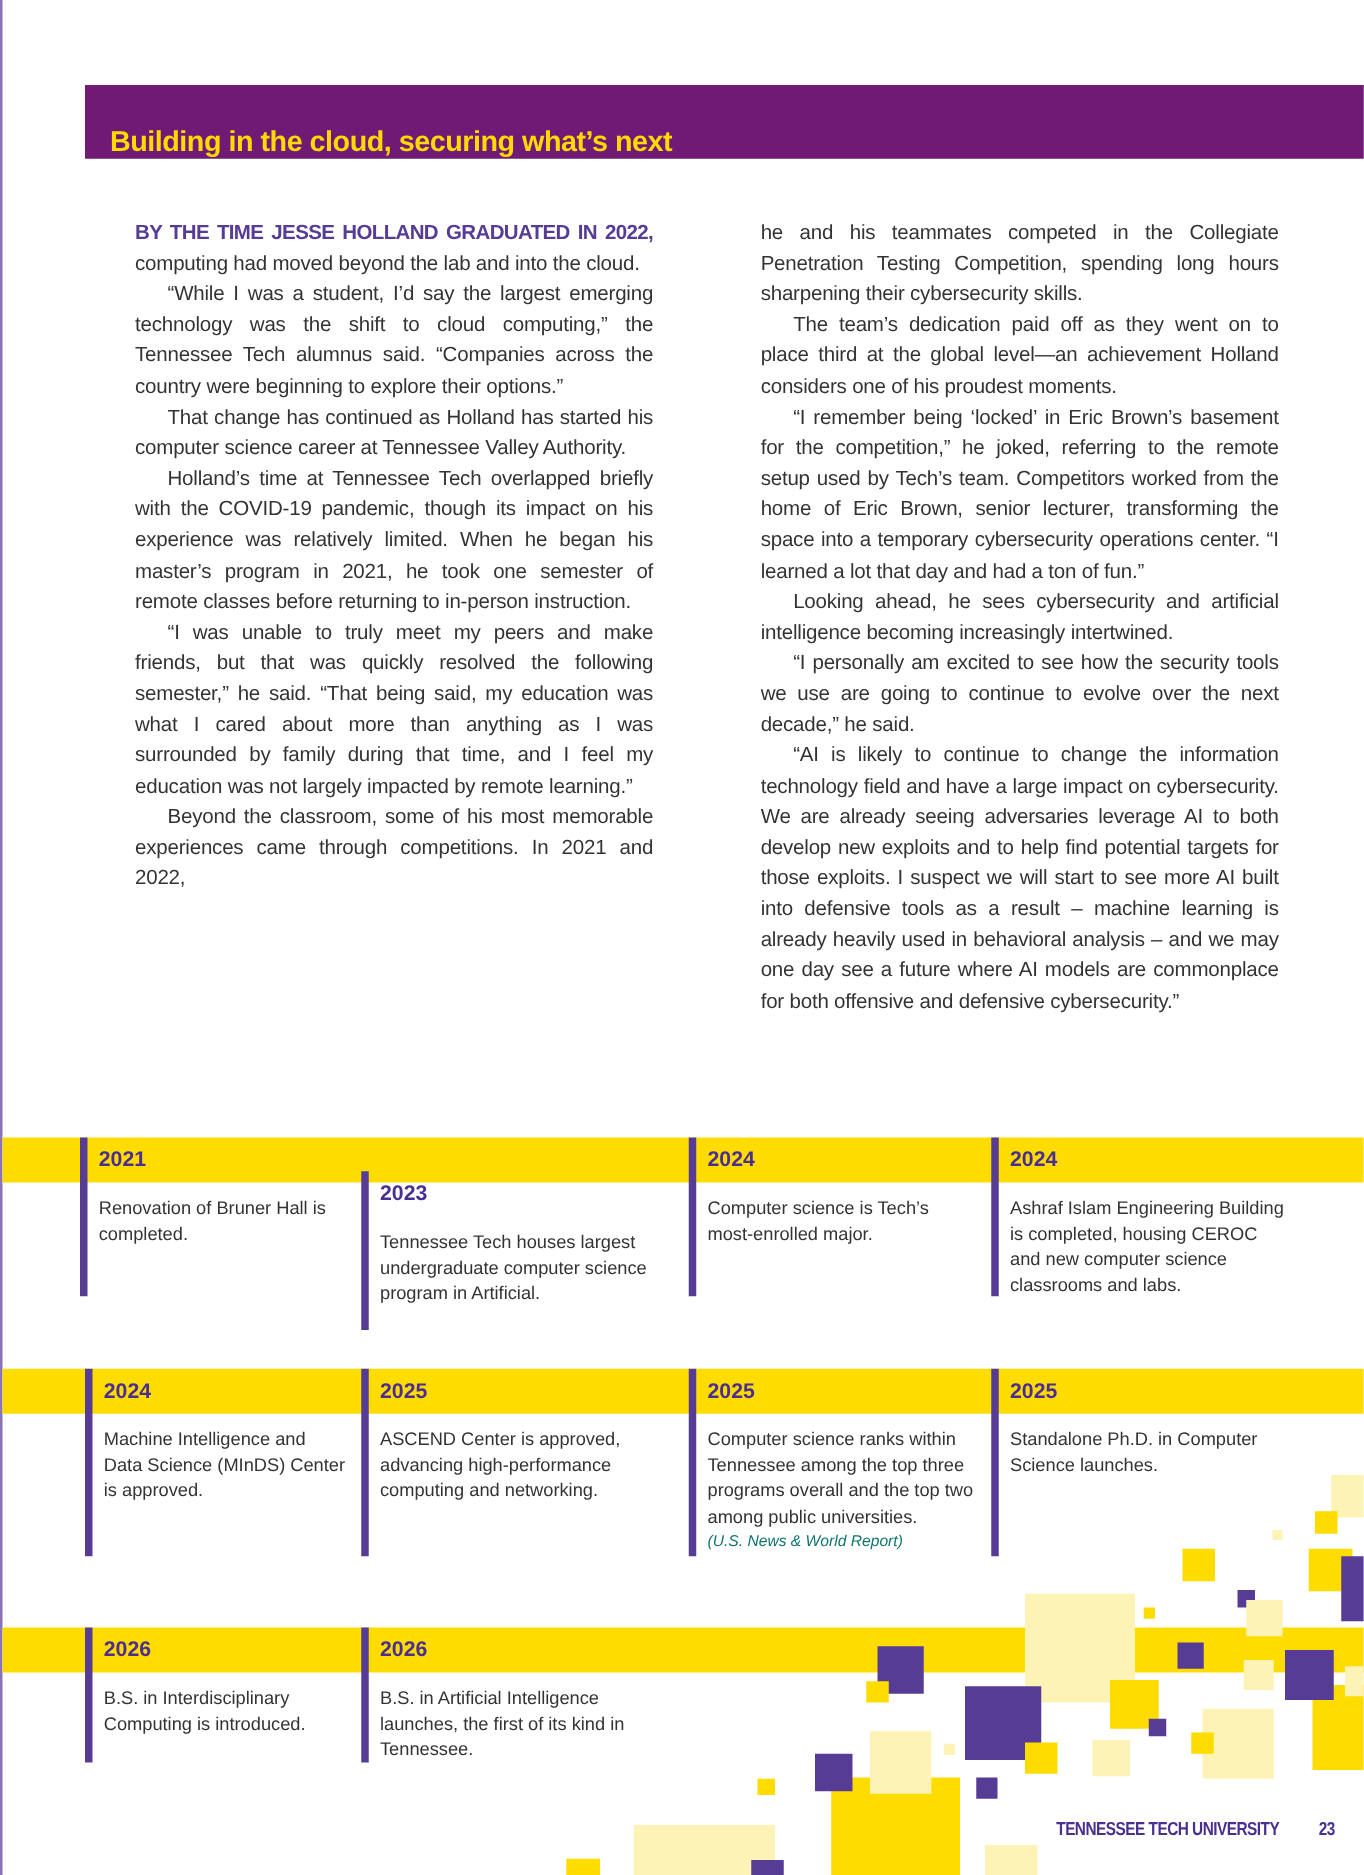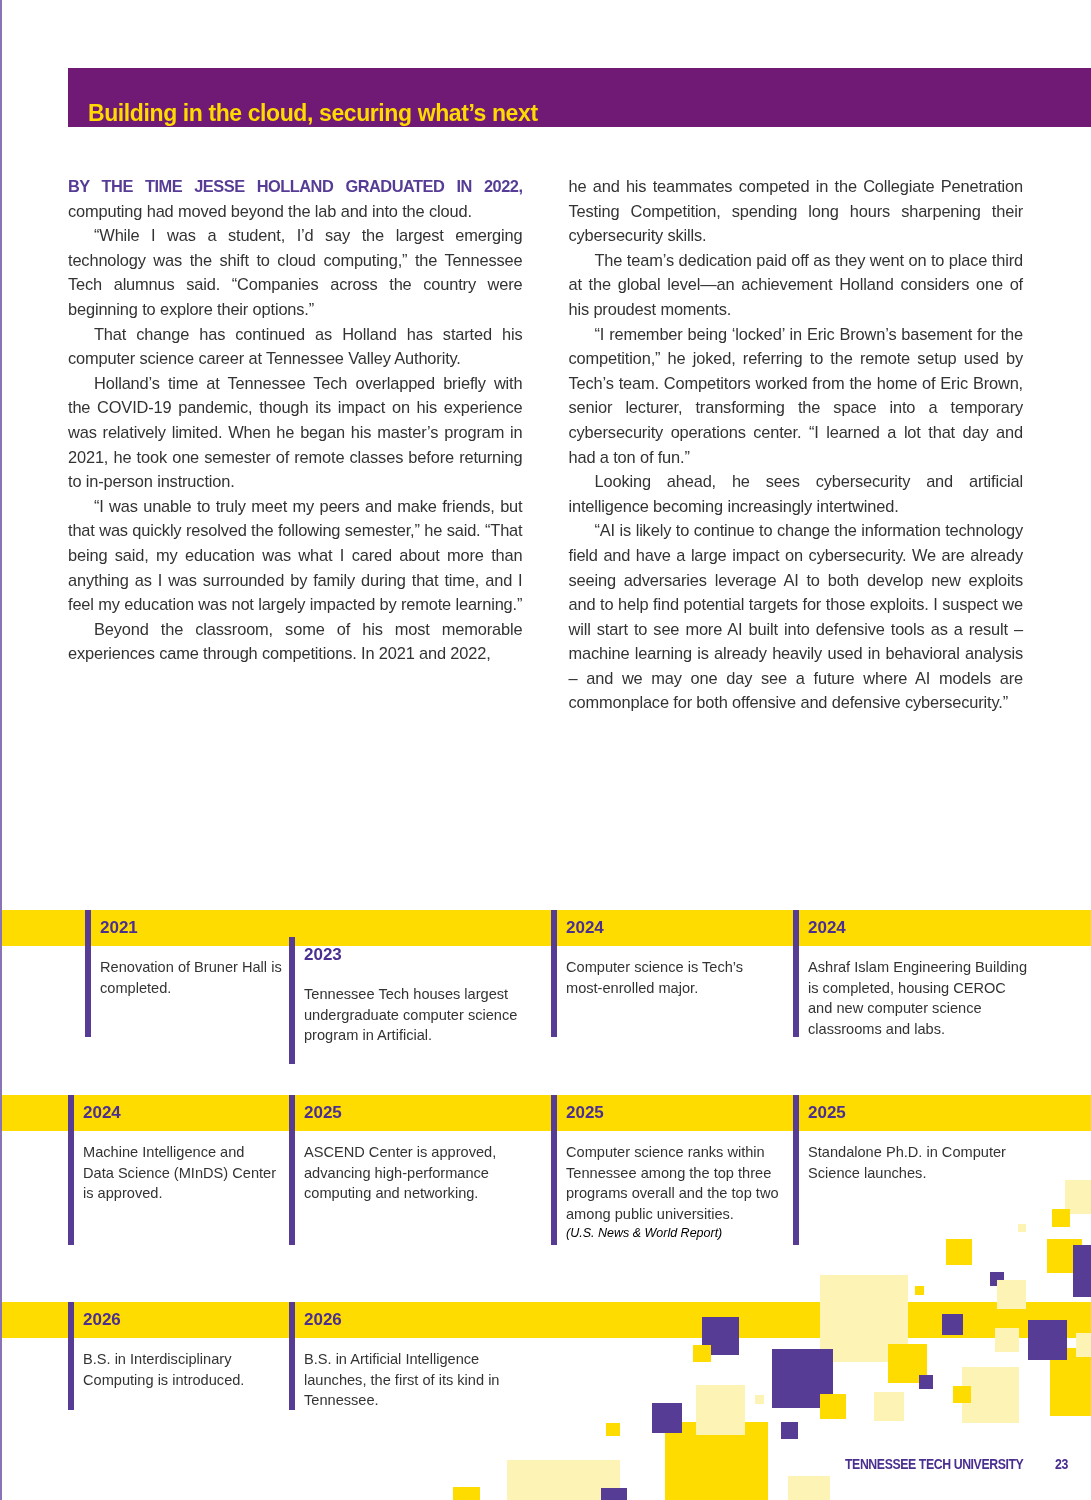--- a/index.html
+++ b/index.html
@@ -12,33 +12,33 @@
     position: absolute; left: 68px; top: 68px; width: 1039px; height: 59px;
     background: #701a75;
     display: flex; align-items: flex-end; padding-left: 20px;
   }
   .title-bar h1 {
     font-family: "Liberation Sans", sans-serif; font-weight: bold; font-size: 23px;
     color: #ffd900; letter-spacing: -0.4px;
   }
 
   .article { position: absolute; top: 174px; left: 68px; width: 955px; display: flex; gap: 46px; }
-  .col { width: 455px; font-size: 16.4px; line-height: 24.6px; text-align: justify; color: #333; letter-spacing: -0.15px; }
+  .col { width: 455px; font-size: 16.4px; line-height: 24.6px; text-align: justify; color: #333; letter-spacing: -0.15px; margin-left: 40px; }
   .col p { text-indent: 26px; }
   .col p.lead { text-indent: 0; }
   .col p.noindent { text-indent: 0; }
   .lead-caps { color: #573c96; font-weight: bold; letter-spacing: -0.5px; }
 
   .band { position: absolute; left: 2px; right: 0; height: 36px; background: #ffdc00; }
 
   .tl-item { position: absolute; padding-left: 10px; }
   .tl-item .bar { position: absolute; left: 0; top: 0; width: 6px; background: #573c96; }
   .tl-item .year { height: 36px; display: flex; align-items: center; font-size: 17px; font-weight: bold; color: #4a2f91; padding-left: 5px; }
   .tl-item .desc { padding-left: 5px; padding-top: 11px; font-size: 14.6px; line-height: 20.5px; color: #333; }
-  .tl-item .cite { font-style: italic; font-size: 12.5px; line-height: 18px; padding-left: 5px; color: #000000; }
+  .tl-item .cite { font-style: italic; font-size: 12.5px; line-height: 18px; padding-left: 5px; color: #0f766e; }
 
   .sq { position: absolute; }
   .sq.y { background: #ffdc00; }
   .sq.p { background: #573c96; }
   .sq.l { background: #fdf3b4; }
 
   .footer { position: absolute; top: 1455px; left: 845px; display: flex; align-items: center; }
   .footer span { font-family: "Liberation Sans", sans-serif; font-weight: bold; font-size: 15px; color: #4a2f91; letter-spacing: -0.5px; transform: scaleX(0.82); transform-origin: left center; display: inline-block; }
   .footer .page-num { margin-left: -8px; }
 </style>
@@ -58,37 +58,38 @@
     <p>That change has continued as Holland has started his computer science career at Tennessee Valley Authority.</p>
     <p>Holland’s time at Tennessee Tech overlapped briefly with the COVID-19 pandemic, though its impact on his experience was relatively limited. When he began his master’s program in 2021, he took one semester of remote classes before returning to in-person instruction.</p>
     <p>“I was unable to truly meet my peers and make friends, but that was quickly resolved the following semester,” he said. “That being said, my education was what I cared about more than anything as I was surrounded by family during that time, and I feel my education was not largely impacted by remote learning.”</p>
     <p>Beyond the classroom, some of his most memorable experiences came through competitions. In 2021 and 2022,</p>
   </div>
   <div class="col">
     <p class="noindent">he and his teammates competed in the Collegiate Penetration Testing Competition, spending long hours sharpening their cybersecurity skills.</p>
     <p>The team’s dedication paid off as they went on to place third at the global level—an achievement Holland considers one of his proudest moments.</p>
     <p>“I remember being ‘locked’ in Eric Brown’s basement for the competition,” he joked, referring to the remote setup used by Tech’s team. Competitors worked from the home of Eric Brown, senior lecturer, transforming the space into a temporary cybersecurity operations center. “I learned a lot that day and had a ton of fun.”</p>
     <p>Looking ahead, he sees cybersecurity and artificial intelligence becoming increasingly intertwined.</p>
+    <p>“I personally am excited to see how the security tools we use are going to continue to evolve over the next decade,” he said.</p>
     <p>“AI is likely to continue to change the information technology field and have a large impact on cybersecurity. We are already seeing adversaries leverage AI to both develop new exploits and to help find potential targets for those exploits. I suspect we will start to see more AI built into defensive tools as a result – machine learning is already heavily used in behavioral analysis – and we may one day see a future where AI models are commonplace for both offensive and defensive cybersecurity.”</p>
   </div>
 </div>
 
 <div>
   <div class="sq l" style="left:1065px;top:1180px;width:26px;height:34px;"></div>
   <div class="sq y" style="left:1052px;top:1209px;width:18px;height:18px;"></div>
   <div class="sq l" style="left:1018px;top:1224px;width:8px;height:8px;"></div>
   <div class="sq y" style="left:946px;top:1239px;width:26px;height:26px;"></div>
   <div class="sq y" style="left:1047px;top:1239px;width:35px;height:34px;"></div>
   <div class="sq p" style="left:1073px;top:1245px;width:18px;height:52px;"></div>
   <div class="sq p" style="left:990px;top:1272px;width:14px;height:14px;"></div>
   <div class="sq y" style="left:915px;top:1286px;width:9px;height:9px;"></div>
 </div>
 
 <div class="band" style="top:910px;"></div>
-<div class="tl-item" style="left:85px;top:910px;width:210px;">
+<div class="tl-item" style="left:64px;top:910px;width:210px;">
   <div class="bar" style="height:127px;"></div>
   <div class="year">2021</div>
   <div class="desc">Renovation of Bruner Hall is completed.</div>
 </div>
 <div class="tl-item" style="left:289px;top:910px;width:255px;margin-top:27px;">
   <div class="bar" style="height:127px;"></div>
   <div class="year">2023</div>
   <div class="desc">Tennessee Tech houses largest undergraduate computer science program in Artificial.</div>
 </div>
 <div class="tl-item" style="left:551px;top:910px;width:230px;">

